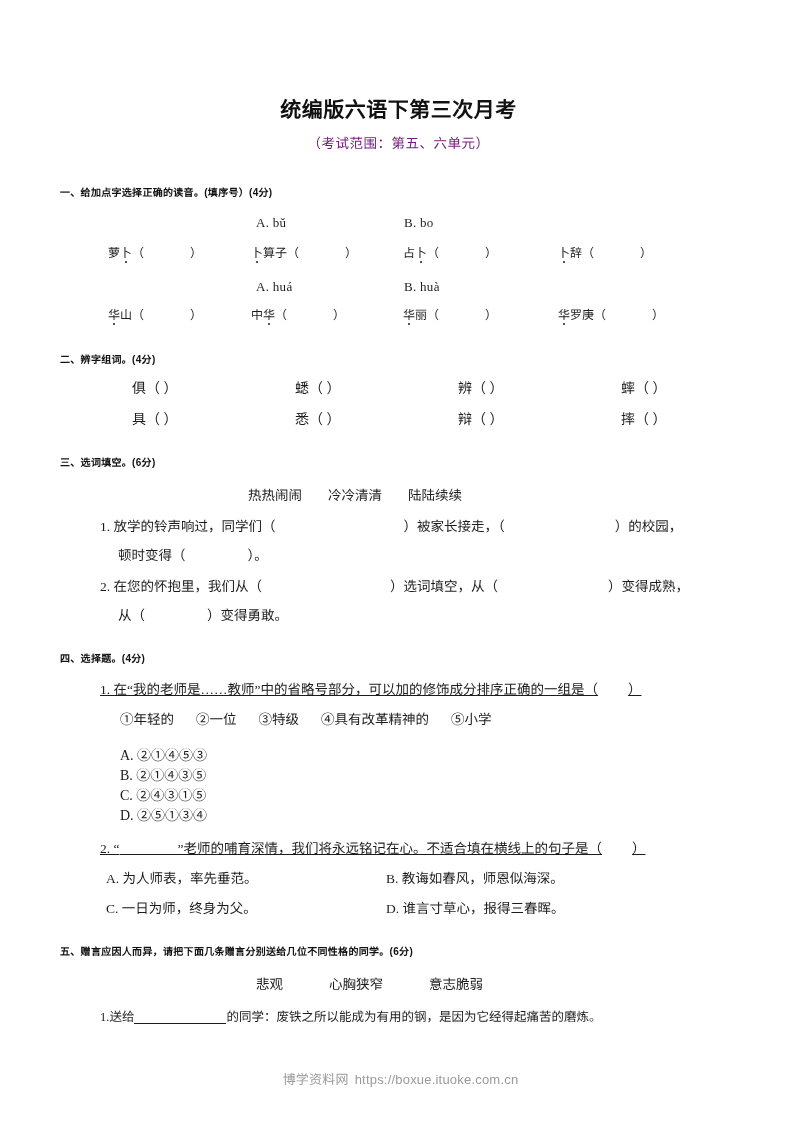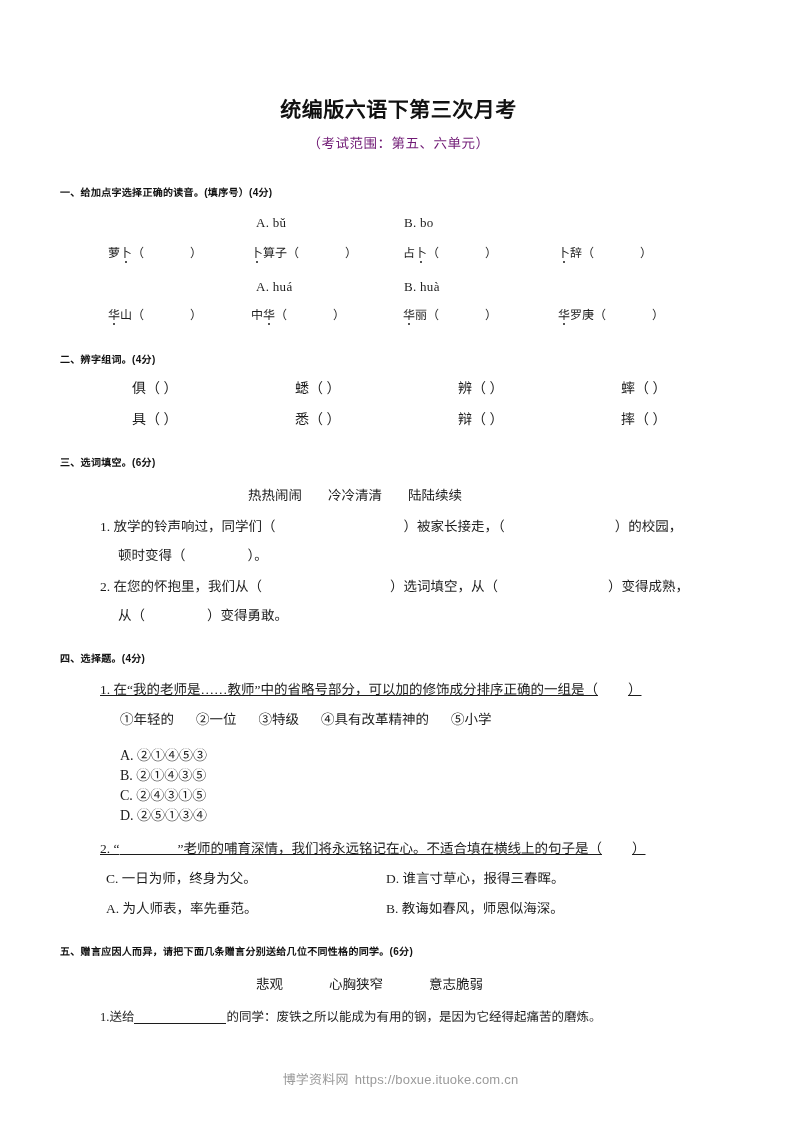--- a/index.html
+++ b/index.html
@@ -249,26 +249,26 @@
     <div class="mc-opts">
       <span class="o">A. ②①④⑤③</span>
       <span class="o">B. ②①④③⑤</span>
       <span class="o">C. ②④③①⑤</span>
       <span class="o">D. ②⑤①③④</span>
     </div>
 
     <div class="mc-q"><span>2. “</span><span class="underline-blank"></span><span>”老师的哺育深情，我们将永远铭记在心。不适合填在横线上的句子是（</span><span class="answer-paren"></span><span>）</span></div>
 
     <div class="mc-opts-2col">
+      <span class="o">A. 为人师表，率先垂范。</span>
+      <span class="o">B. 教诲如春风，师恩似海深。</span>
+    </div>
+    <div class="mc-opts-2col">
       <span class="o">C. 一日为师，终身为父。</span>
       <span class="o">D. 谁言寸草心，报得三春晖。</span>
-    </div>
-    <div class="mc-opts-2col">
-      <span class="o">A. 为人师表，率先垂范。</span>
-      <span class="o">B. 教诲如春风，师恩似海深。</span>
     </div>
 
     <div class="sec-head sec5-head">五、赠言应因人而异，请把下面几条赠言分别送给几位不同性格的同学。(6分)</div>
 
     <div class="s5-bank">
       <span>悲观</span><span>心胸狭窄</span><span>意志脆弱</span>
     </div>
 
     <div class="s5-line"><span>1.送给</span><span class="s5-blank"></span><span>的同学：废铁之所以能成为有用的钢，是因为它经得起痛苦的磨炼。</span></div>
 

